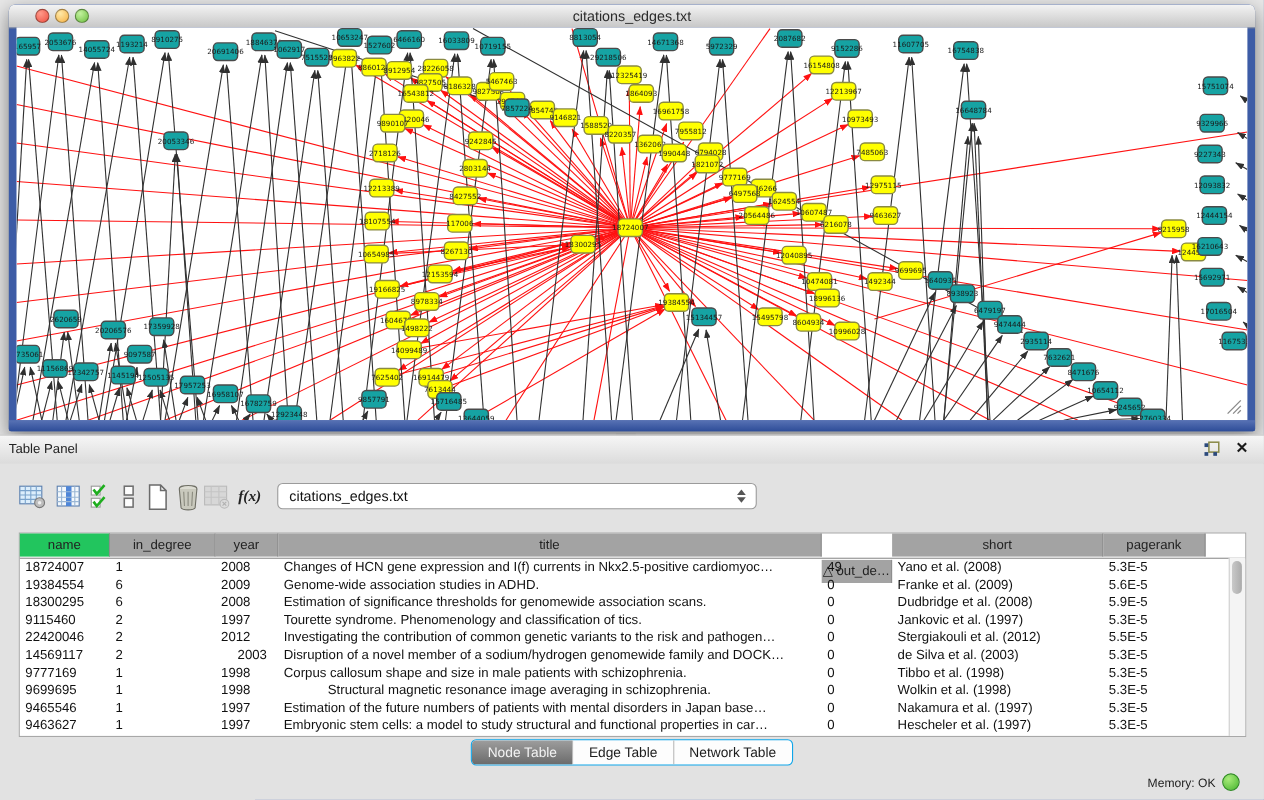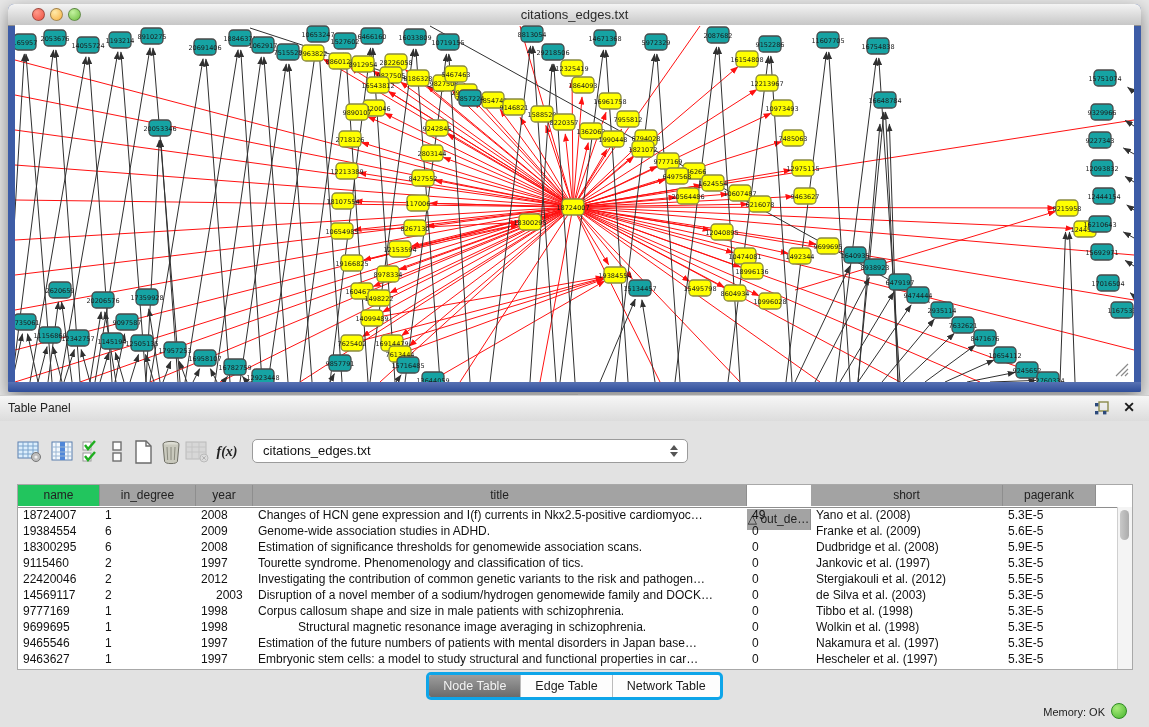--- a/index.html
+++ b/index.html
@@ -44,21 +44,21 @@
       font-size:12px;color:#222;text-align:center;line-height:21px;overflow:hidden;white-space:nowrap;}
   .th-first{background:#22c55e;}
   .tbody{position:absolute;left:0;top:22px;width:1100px;bottom:0;overflow:hidden;}
   .trow{position:relative;height:16px;}
   .td{position:absolute;top:0;height:16px;font-size:12px;color:#111;line-height:16px;
       padding-left:5px;box-sizing:border-box;overflow:hidden;white-space:nowrap;}
   .vscroll{position:absolute;right:0;top:22px;bottom:0;width:14px;background:#f4f4f4;border-left:1px solid #cfcfcf;}
   .vthumb{position:absolute;left:2px;top:3px;width:9px;height:30px;background:linear-gradient(90deg,#c9c9c9,#ababab);border-radius:5px;}
   
   .tabs{position:absolute;left:0;top:251px;width:1149px;height:24px;text-align:center;}
-  .tabset{display:inline-block;border:3px solid #0ea5e9;border-radius:5px;overflow:hidden;background:#fdfdfd;height:22px;}
+  .tabset{display:inline-block;border:1px solid #0ea5e9;border-radius:5px;overflow:hidden;background:#fdfdfd;height:22px;}
   .tab{display:inline-block;height:22px;line-height:22px;padding:0 14px;font-size:12.5px;color:#1c1c1c;
       border-right:1px solid #bbb;cursor:pointer;vertical-align:top;}
   .tab:last-child{border-right:none;}
   .tab.active{background:linear-gradient(#9d9d9d,#6b6b6b);color:#f3f3f3;}
   
   .statusbar{position:absolute;left:0;top:278px;width:1149px;height:28px;}
   .mem-label{position:absolute;right:44px;top:7px;font-size:11px;color:#222;}
   .mem-dot{position:absolute;right:22px;top:4px;width:16px;height:16px;border-radius:50%;
       background:radial-gradient(circle at 35% 30%,#a8ec7a,#46b42e);border:1px solid #2e8a22;box-sizing:border-box;}
 </style>

